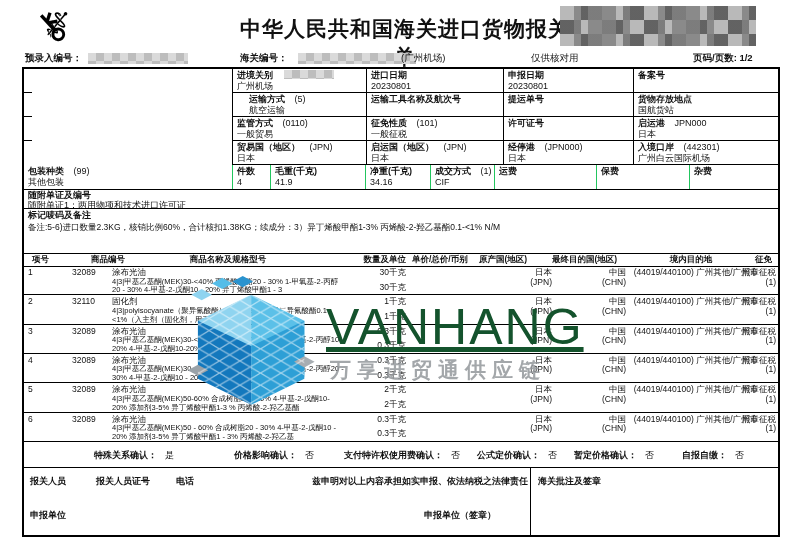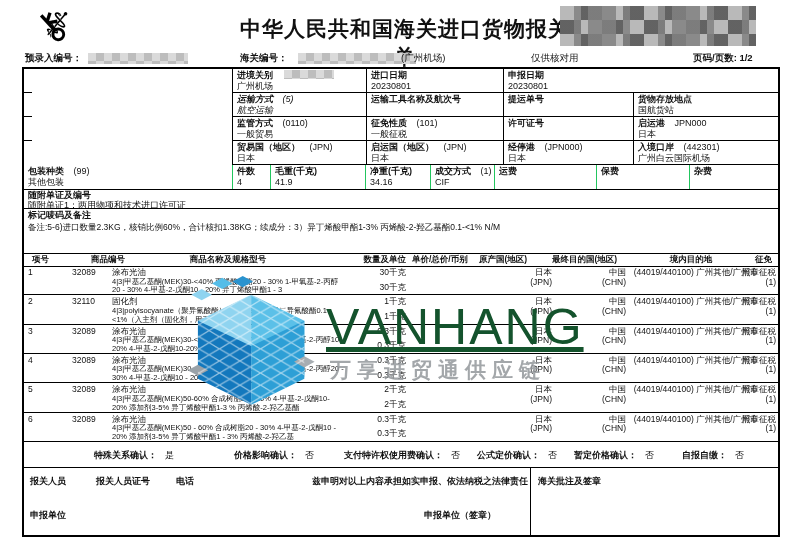--- a/index.html
+++ b/index.html
@@ -98,24 +98,28 @@
         <span class="vl">广州机场</span>
       </div>
       <div class="hcell bl" style="left:133px;width:137px;">
         <span class="lb">进口日期</span>
         <span class="vl">20230801</span>
       </div>
       <div class="hcell bl" style="left:270px;width:130px;">
         <span class="lb">申报日期</span>
         <span class="vl">20230801</span>
       </div>
+      <div class="hcell bl" style="left:400px;width:148px;">
+        <span class="lb">备案号</span>
+        <span class="vl"></span>
+      </div>
     </div>
 
     <div class="hrow" style="top:24px;">
-      <div class="hcell" style="left:0;width:133px;font-style:italic;">
+      <div class="hcell" style="left:12px;width:133px;">
         <span class="lb">运输方式</span>
         <span class="cd">(5)</span>
         <span class="vl">航空运输</span>
       </div>
       <div class="hcell bl" style="left:133px;width:137px;">
         <span class="lb">运输工具名称及航次号</span>
         <span class="vl"></span>
       </div>
       <div class="hcell bl" style="left:270px;width:130px;">
         <span class="lb">提运单号</span>

